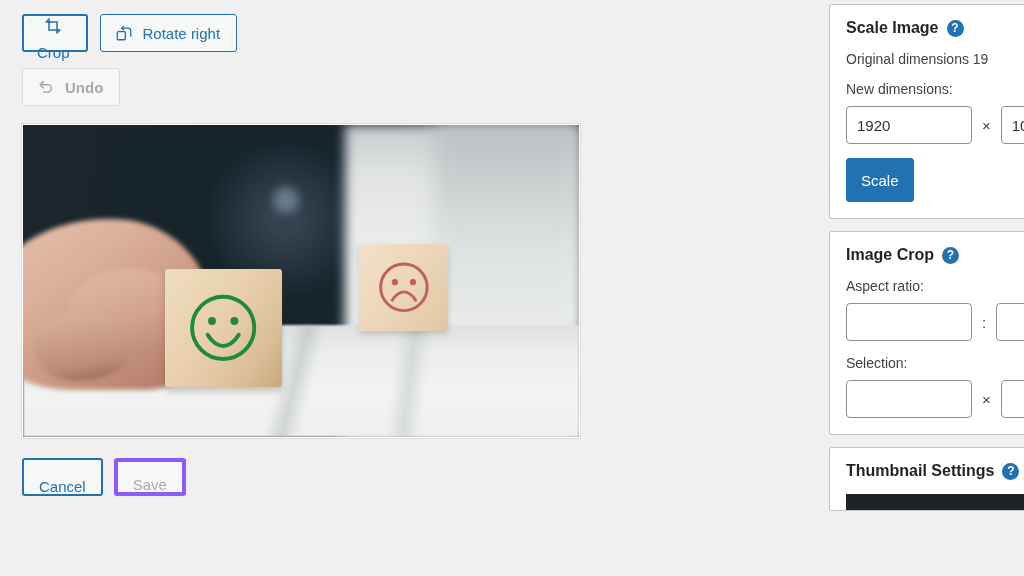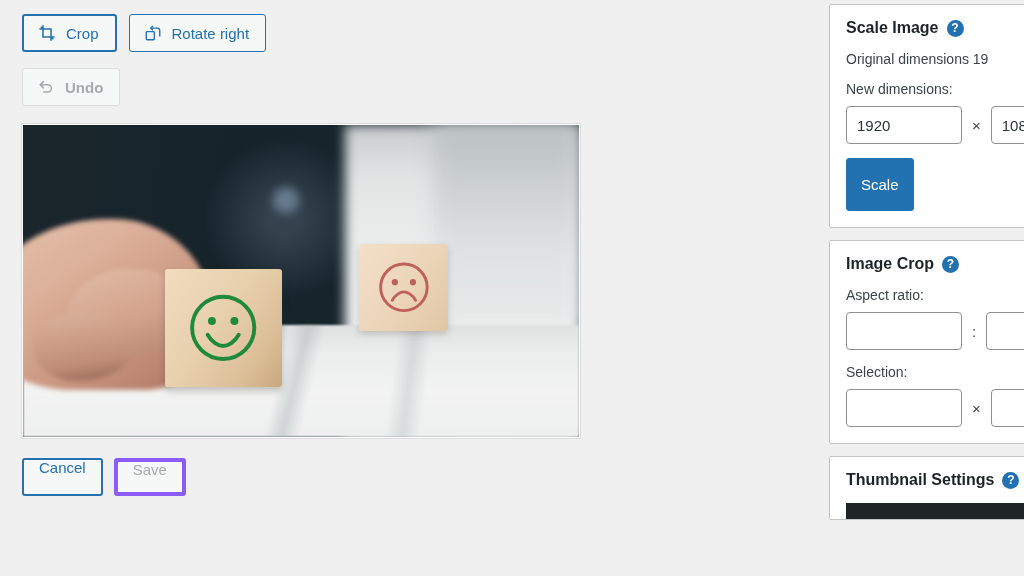--- a/index.html
+++ b/index.html
@@ -36,20 +36,21 @@
     color: #2271b1;
     font-size: 15px;
     line-height: 1;
     cursor: pointer;
     white-space: nowrap;
     user-select: none;
   }
   .tbtn.primary-outline {
     border-width: 2px;
     background: #f6f7f7;
+    flex-direction: column;
   }
   .tbtn.disabled {
     border-color: #dcdcde;
     background: #f6f7f7;
     color: #a7aaad;
     cursor: default;
     font-weight: bold;
   }
   .tbtn .ico { display: inline-flex; width: 20px; height: 20px; flex: none; align-items: center; justify-content: center; }
   .tbtn .ico svg { display: block; }
@@ -162,21 +163,21 @@
     width: 16%; height: 28%;
     background: linear-gradient(125deg, #f3e0c9 0%, #ecd6ba 50%, #e0c6a4 100%);
     box-shadow: 0 3px 6px rgba(70,60,50,.22);
     filter: blur(.5px);
   }
   .face-svg { display: block; width: 74%; height: 74%; }
 
   
   .action-row { display: flex; gap: 11px; margin-top: 20px; }
   .abtn {
-    display: inline-flex; align-items: flex-start; justify-content: center;
+    display: inline-flex; align-items: flex-end; justify-content: center;
     height: 38px; padding: 0 15px;
     border-radius: 3px;
     font-size: 15px; line-height: 1;
     background: #f6f7f7;
     border: 2px solid #2271b1;
     color: #2271b1;
     cursor: pointer;
     user-select: none;
   }
   .abtn.disabled {
@@ -229,34 +230,34 @@
     font-size: 14px;
     color: #3c434a;
     margin: 0 0 9px 0;
     white-space: nowrap;
   }
   .field-row {
     display: flex; align-items: center; gap: 10px;
     margin-bottom: 14px;
   }
   .num-input {
-    width: 116px; height: 38px;
+    width: 126px; height: 38px;
     border: 1px solid #8c8f94;
     border-radius: 4px;
     background: #fff;
     color: #2c3338;
     font-size: 15px;
     font-family: "Liberation Sans", sans-serif;
     padding: 0 10px;
     outline: none;
   }
   .sep { font-size: 15px; color: #3c434a; flex: none; }
   .scale-btn {
     display: inline-flex; align-items: center; justify-content: flex-end;
-    height: 53px; padding: 0 14px;
+    height: 44px; padding: 0 14px;
     background: #2271b1;
     border: 1px solid #2271b1;
     border-radius: 3px;
     color: #fff;
     font-size: 15px;
     line-height: 1;
     cursor: pointer;
     user-select: none;
   }
   .panel.thumb-panel {

